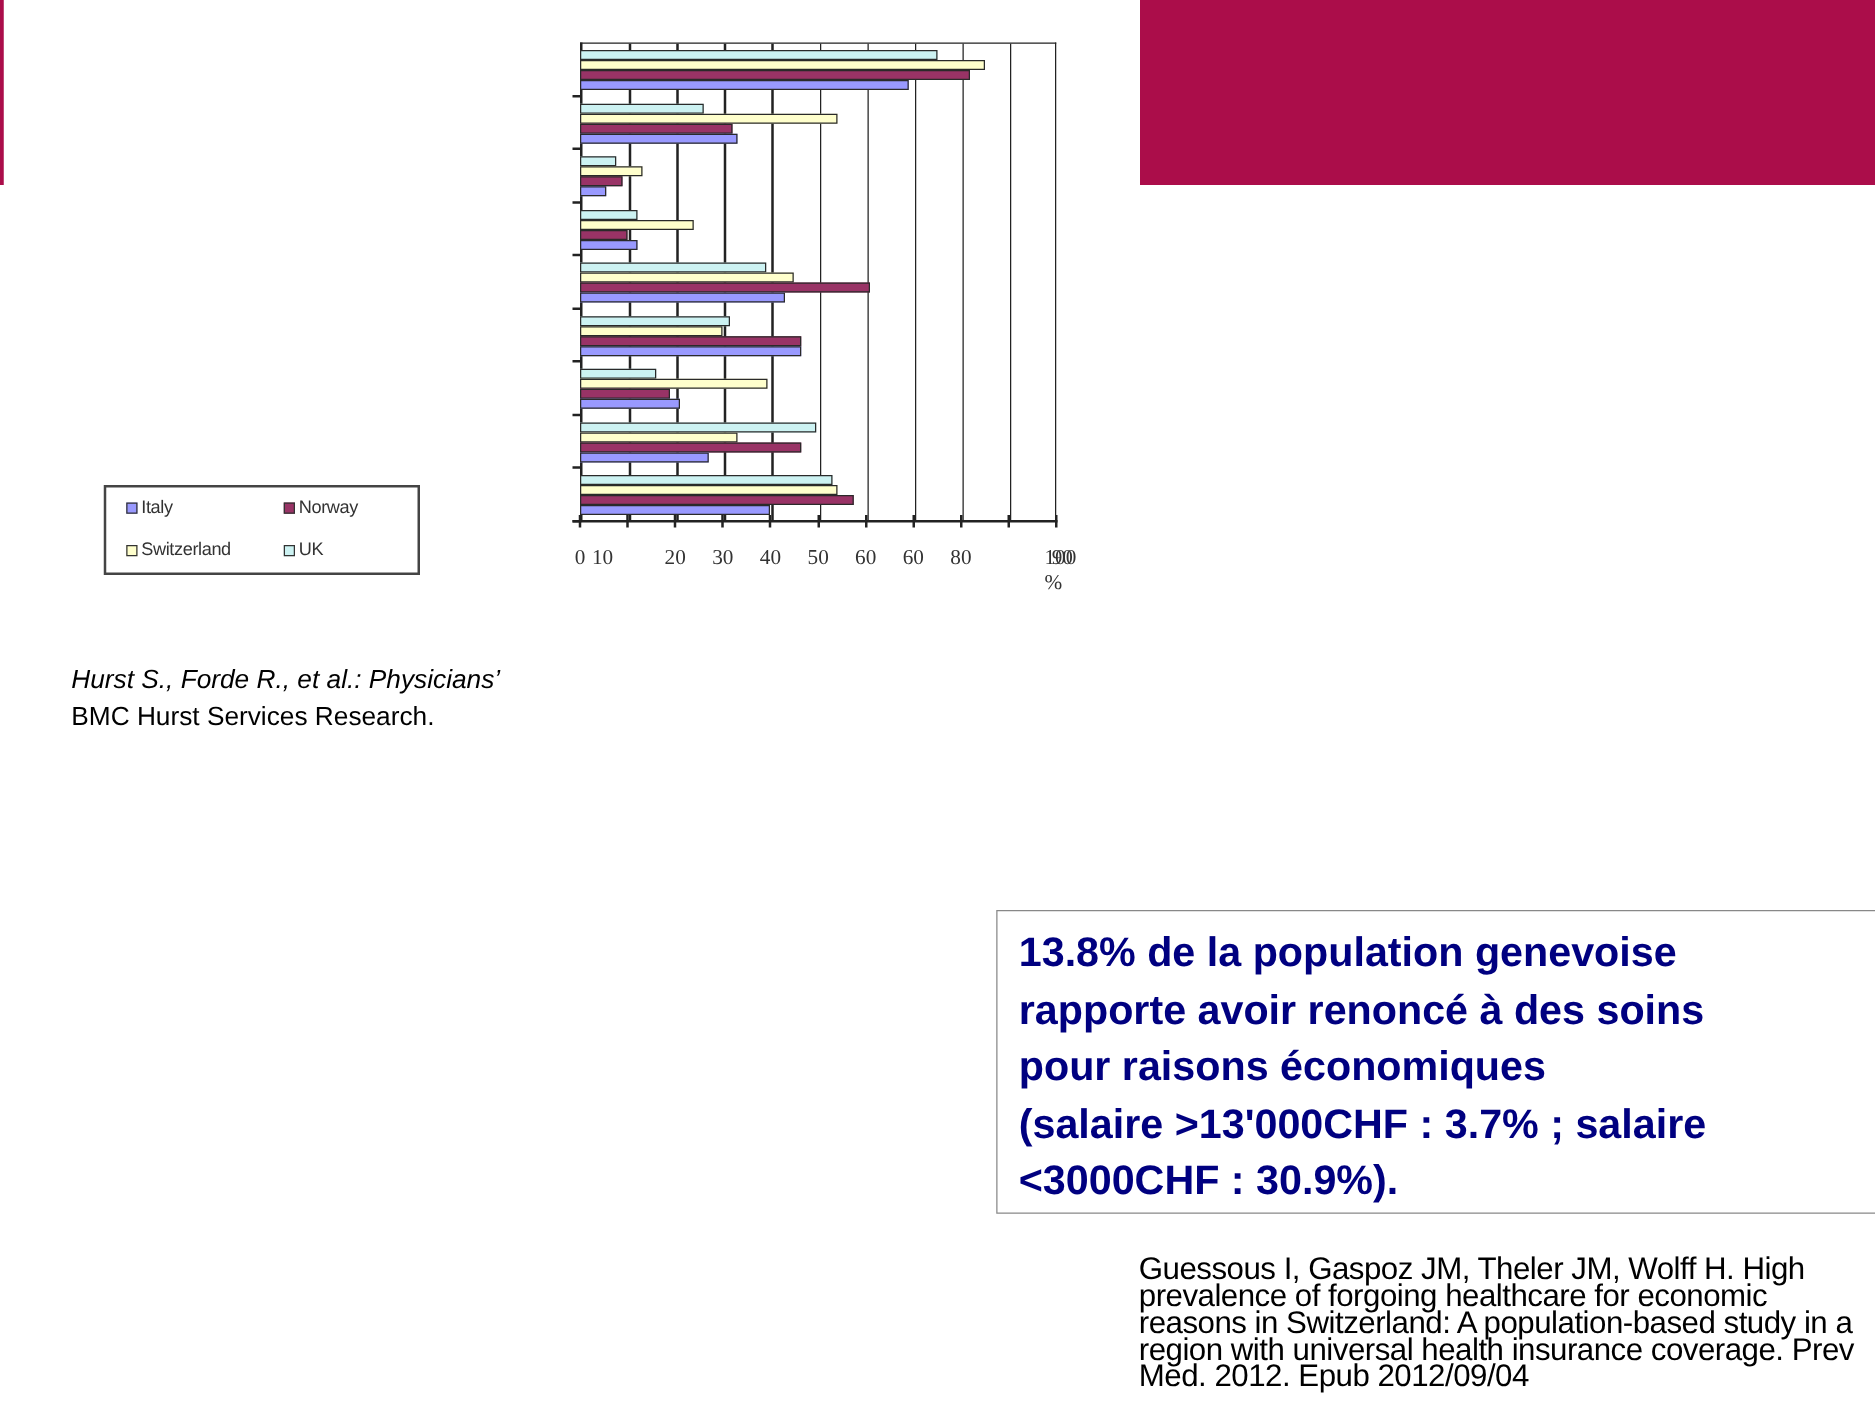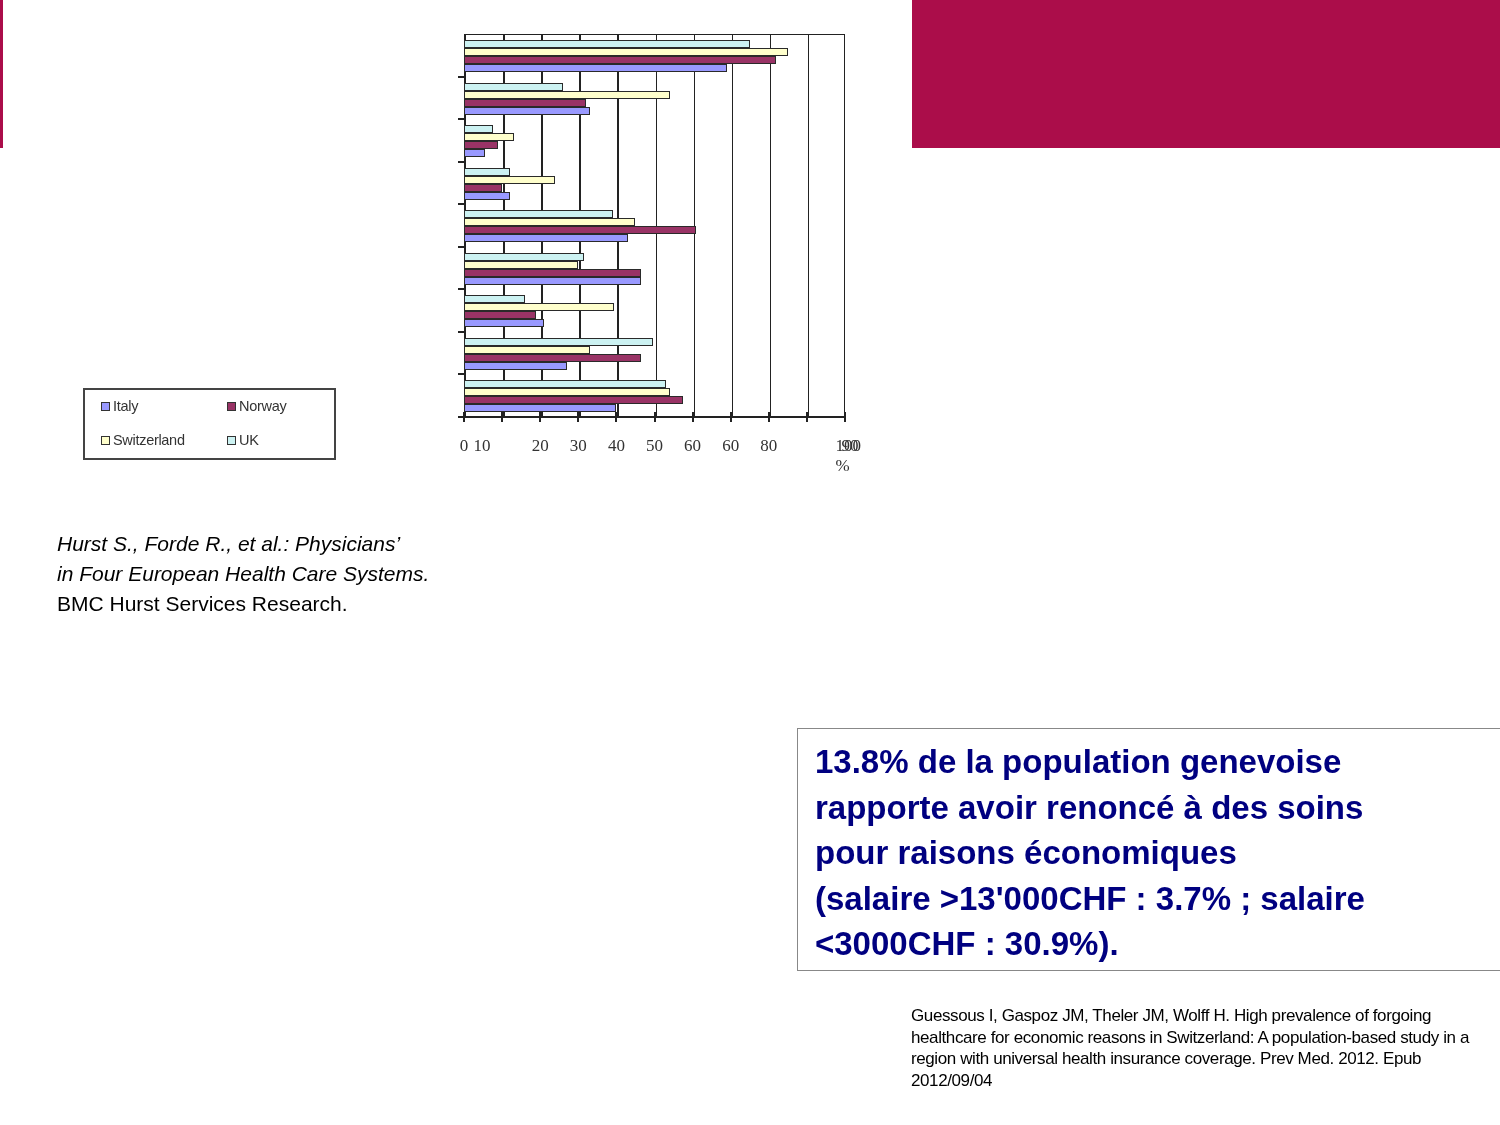--- a/index.html
+++ b/index.html
@@ -16,21 +16,21 @@
   .xlabel { position: absolute; top: 436px; font-family: "Liberation Serif", serif; font-size: 17px; color: #333; transform: translateX(-50%); }
   .bar { position: absolute; height: 8px; border: 1.5px solid #2a2a2a; left: 464px; }
   .legend { position: absolute; left: 83px; top: 388px; width: 253px; height: 72px; border: 2px solid #444; background: #fff; }
   .leg-item { position: absolute; font-size: 14.5px; color: #333; display: flex; align-items: center; gap: 3px; letter-spacing: -0.3px; }
   .swatch { display: inline-block; width: 9px; height: 9px; border: 1.5px solid #333; }
 
   .citation1 { position: absolute; left: 57px; top: 529px; font-size: 21px; line-height: 30px; color: #000; }
   .citation1 .it { font-style: italic; }
   .callout { position: absolute; left: 797px; top: 728px; width: 720px; height: 243px; border: 1.5px solid #888; background: #fff; padding: 10px 0 0 17px; }
   .callout-line { font-weight: bold; font-size: 33px; line-height: 45.5px; color: #000080; white-space: nowrap; }
-  .citation2 { position: absolute; left: 911px; top: 1005px; width: 590px; font-size: 17px; line-height: 21.5px; color: #000; letter-spacing: -0.4px; }
+  .citation2 { position: absolute; left: 911px; top: 1005px; width: 590px; font-size: 25px; line-height: 21.5px; color: #000; letter-spacing: -0.4px; }
 </style>
 </head>
 <body>
 
 <div class="left-bar"></div>
 <div class="top-block"></div>
 
 <div class="chart" id="chart">
   <div class="plot" id="plot">
       <div class="gridline" style="left: 37.1px;"></div>
@@ -127,21 +127,20 @@
     <div class="bar" style="top: 361.5px; width: 102.87px; background: rgb(153, 153, 255);"></div>
     <div class="ytick" style="top: 415.5px;"></div>
     <div class="bar" style="top: 380px; width: 201.93px; background: rgb(204, 242, 242);"></div>
     <div class="bar" style="top: 388px; width: 205.74px; background: rgb(255, 255, 204);"></div>
     <div class="bar" style="top: 396px; width: 219.075px; background: rgb(153, 51, 102);"></div>
     <div class="bar" style="top: 404px; width: 152.4px; background: rgb(153, 153, 255);"></div>
   </div>
 
 <div class="citation1">
   <div class="it">Hurst S., Forde R., et al.: Physicians’</div>
-  <div class="it">in Four European Health Care Systems.</div>
   <div>BMC Hurst Services Research.</div>
 </div>
 
 <div class="callout">
   <div class="callout-line">13.8% de la population genevoise</div>
   <div class="callout-line">rapporte avoir renoncé à des soins</div>
   <div class="callout-line">pour raisons économiques</div>
   <div class="callout-line">(salaire &gt;13'000CHF : 3.7% ; salaire</div>
   <div class="callout-line">&lt;3000CHF : 30.9%).</div>
 </div>

